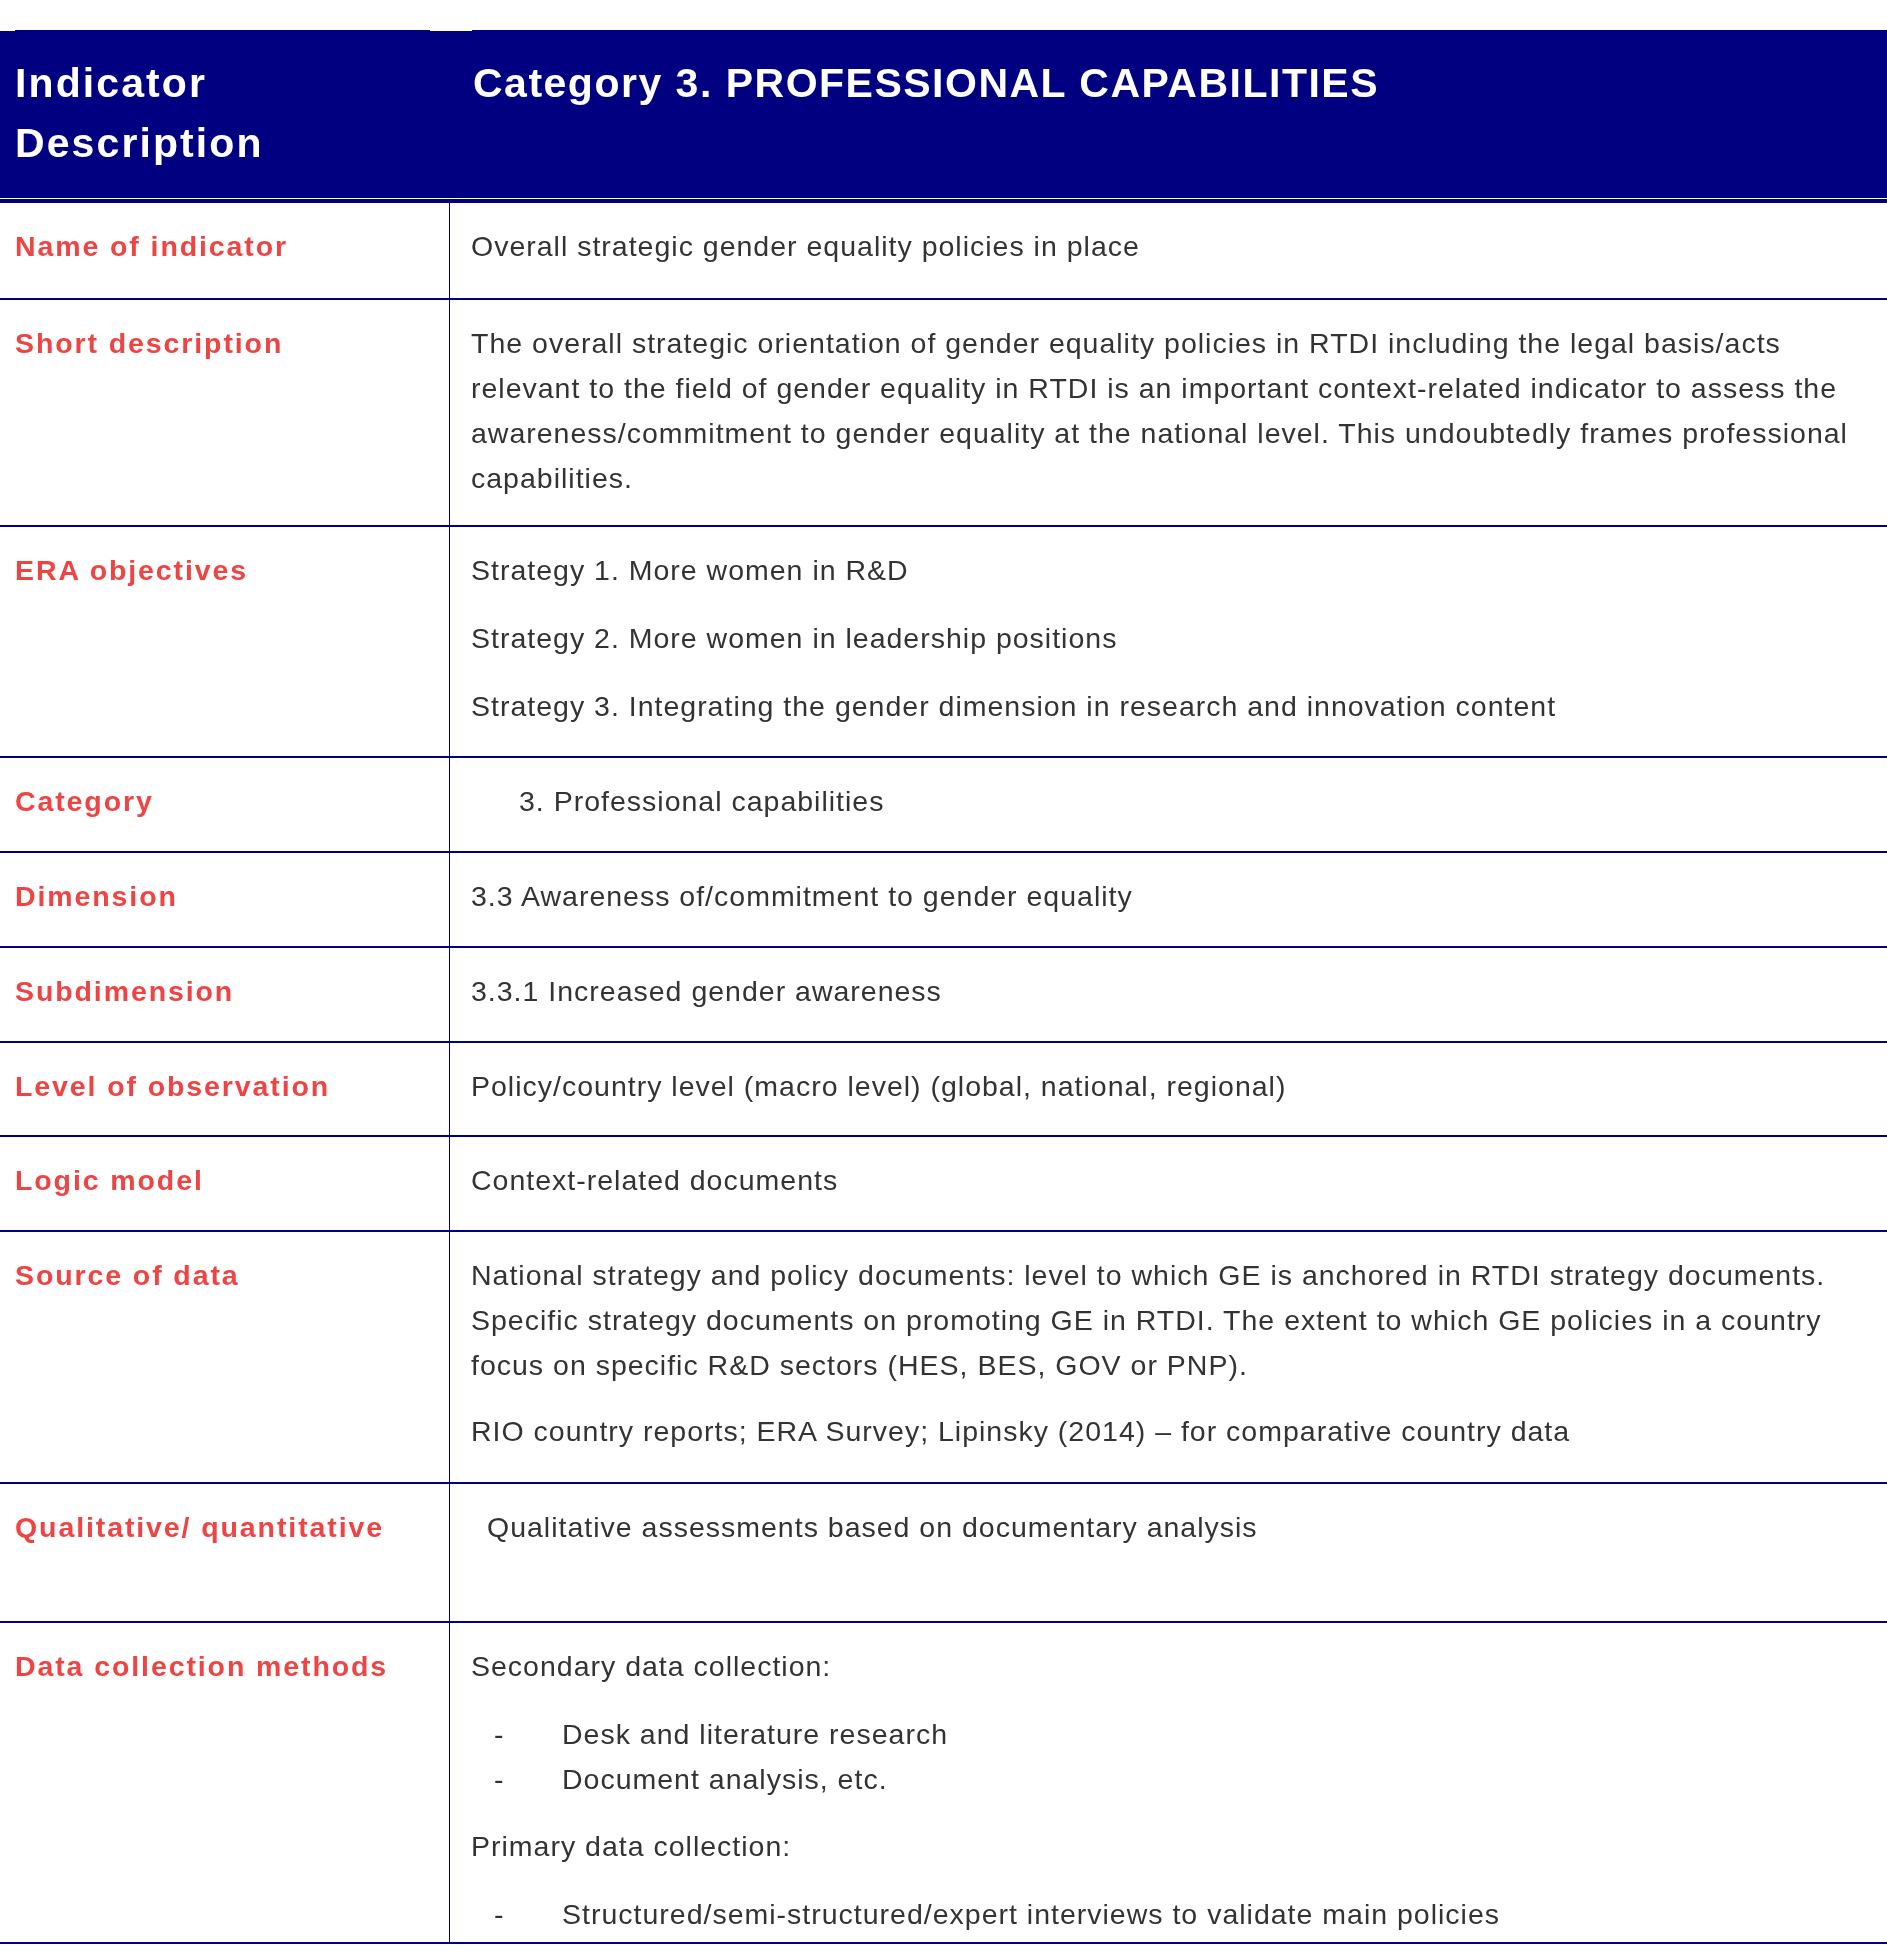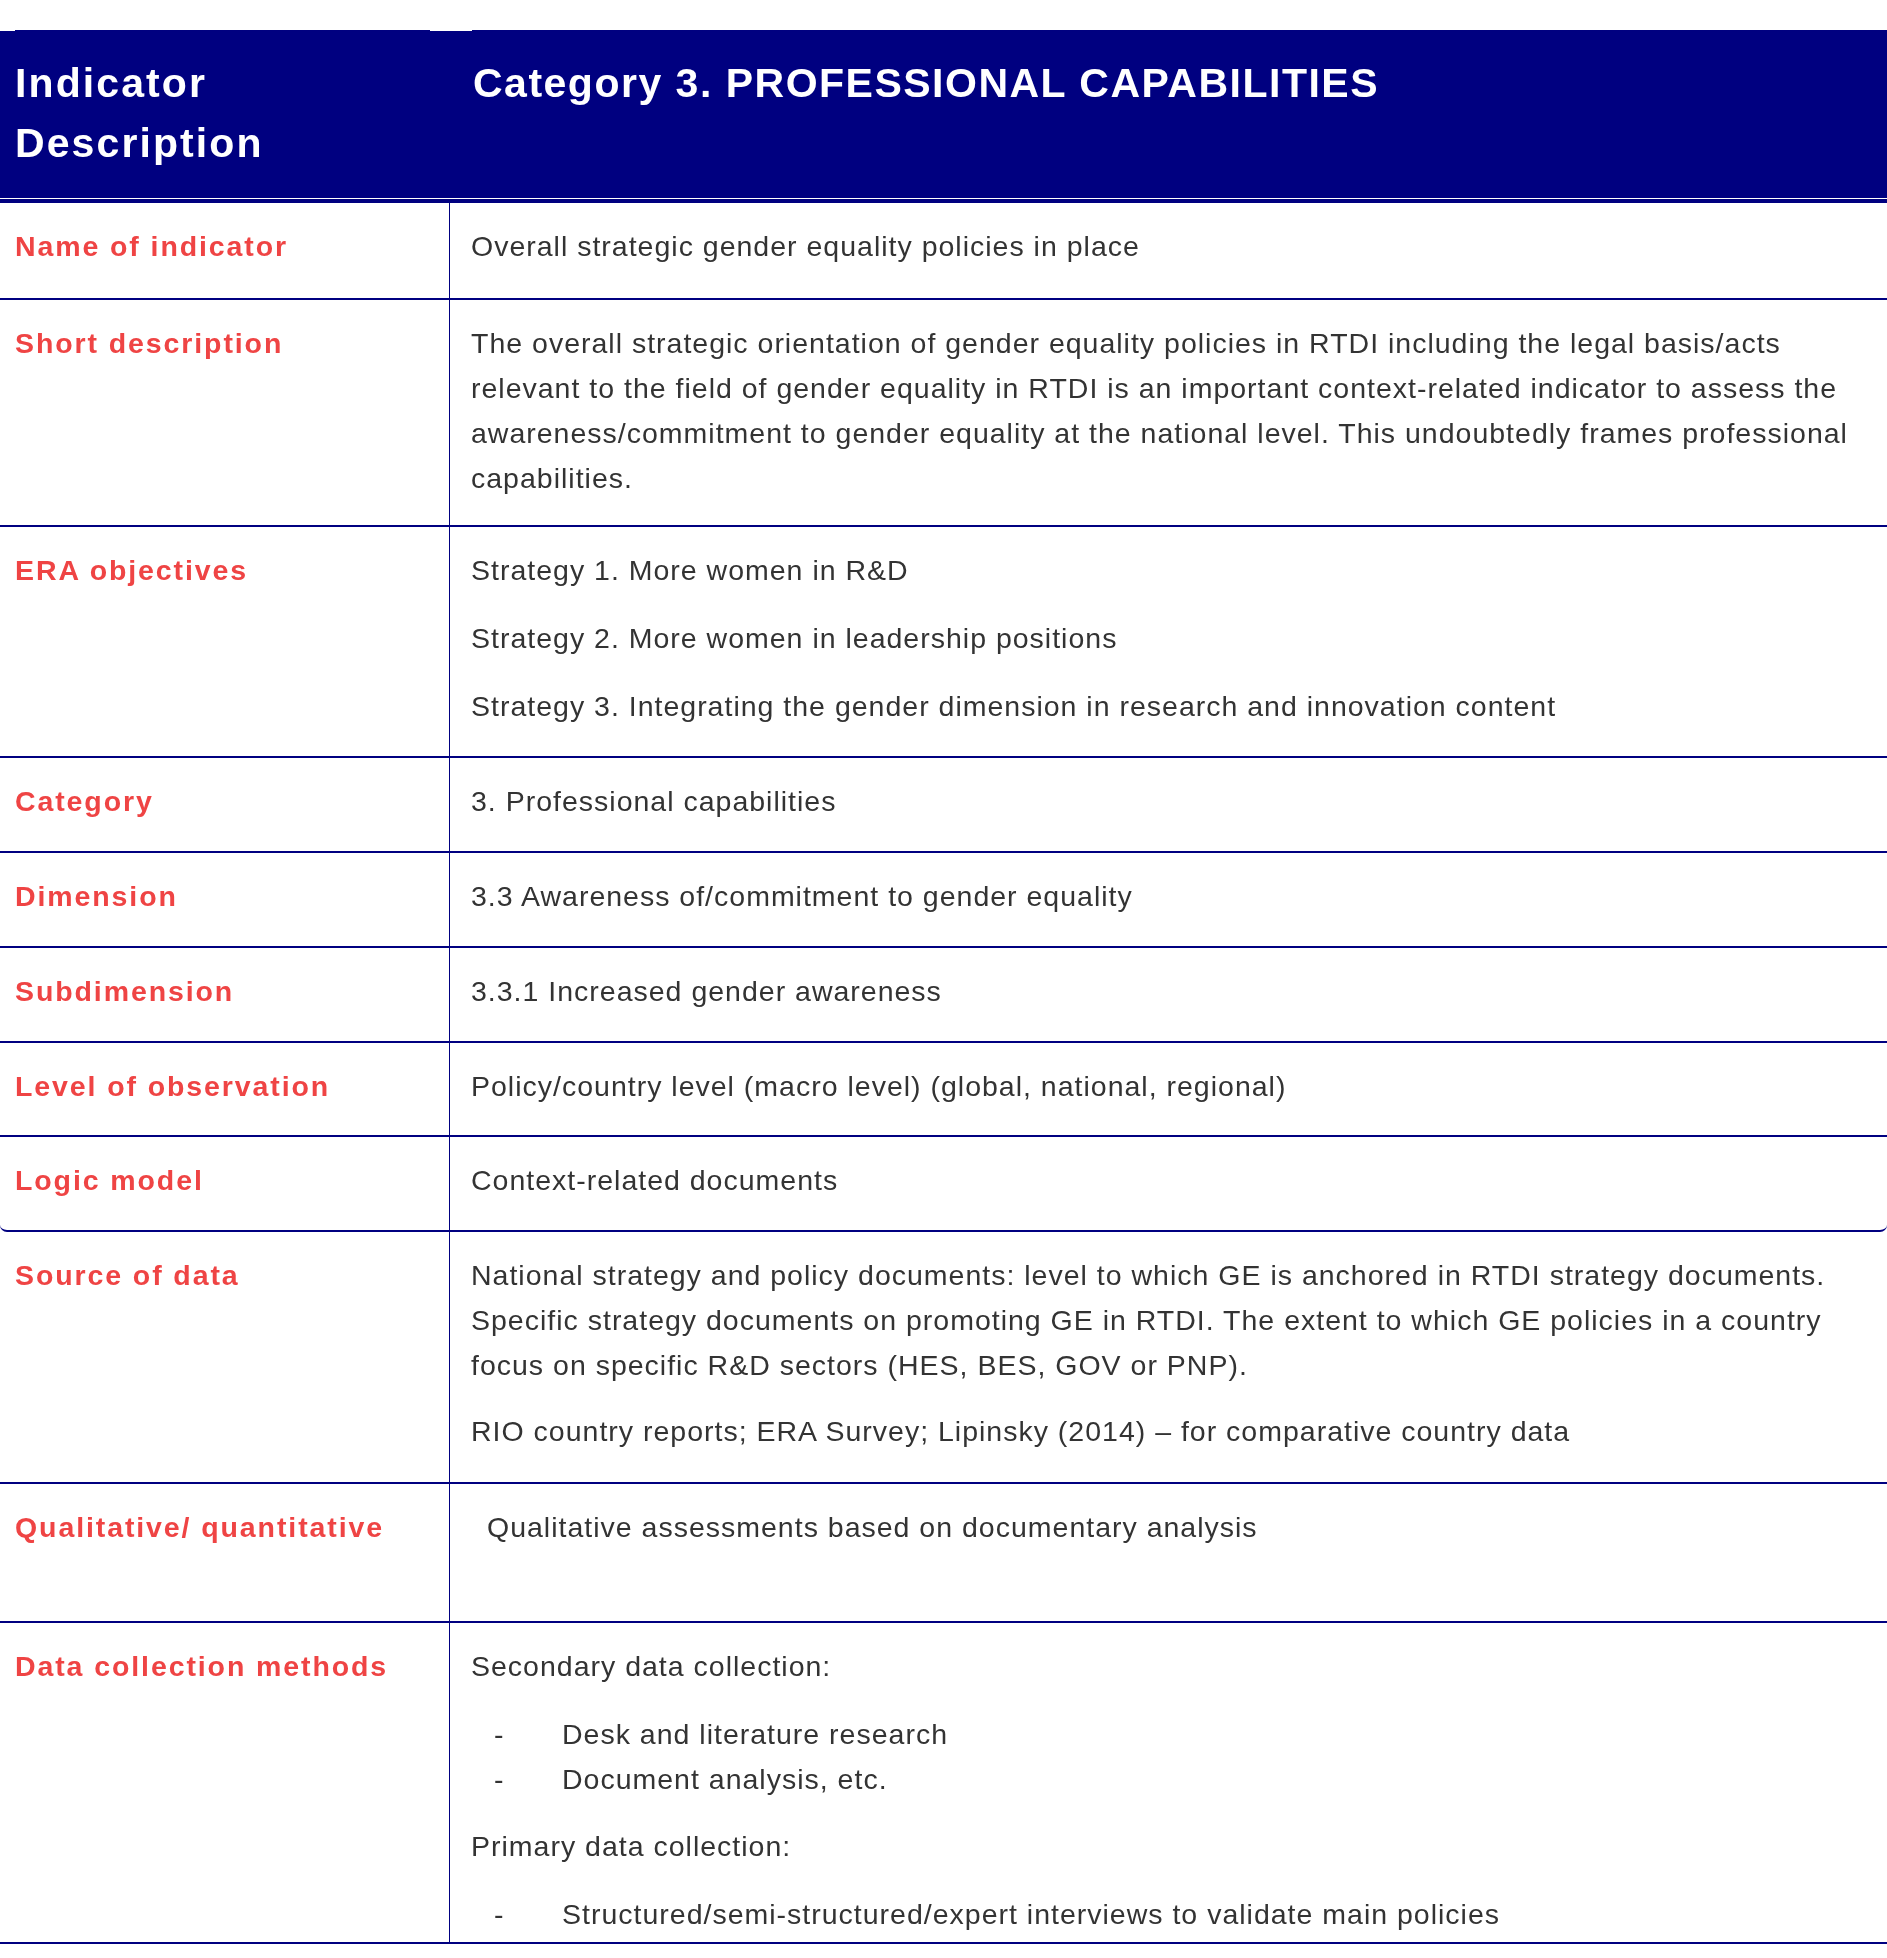--- a/index.html
+++ b/index.html
@@ -107,25 +107,25 @@
   }
   .bullets li .dash {
     position: absolute;
     left: 23px;
     top: 0;
   }
   .bullets + p { margin-top: 0; }
   .r-name { height: 97px; }
   .r-short { height: 227px; }
   .r-era { height: 231px; }
-  .r-cat { height: 95px; }
+  .r-cat { height: 95px; gap: 48px; }
   .r-dim { height: 95px; }
   .r-sub { height: 95px; }
   .r-level { height: 94px; }
-  .r-logic { height: 95px; border-radius: 7px; }
+  .r-logic { height: 95px; }
   .r-source { height: 252px; }
   .r-source .value p + p { margin-top: 21px; }
   .r-qual { height: 139px; gap: 16px; }
   .r-data { height: 321px; }
 </style>
 </head>
 <body>
 
 <div class="page">
 

